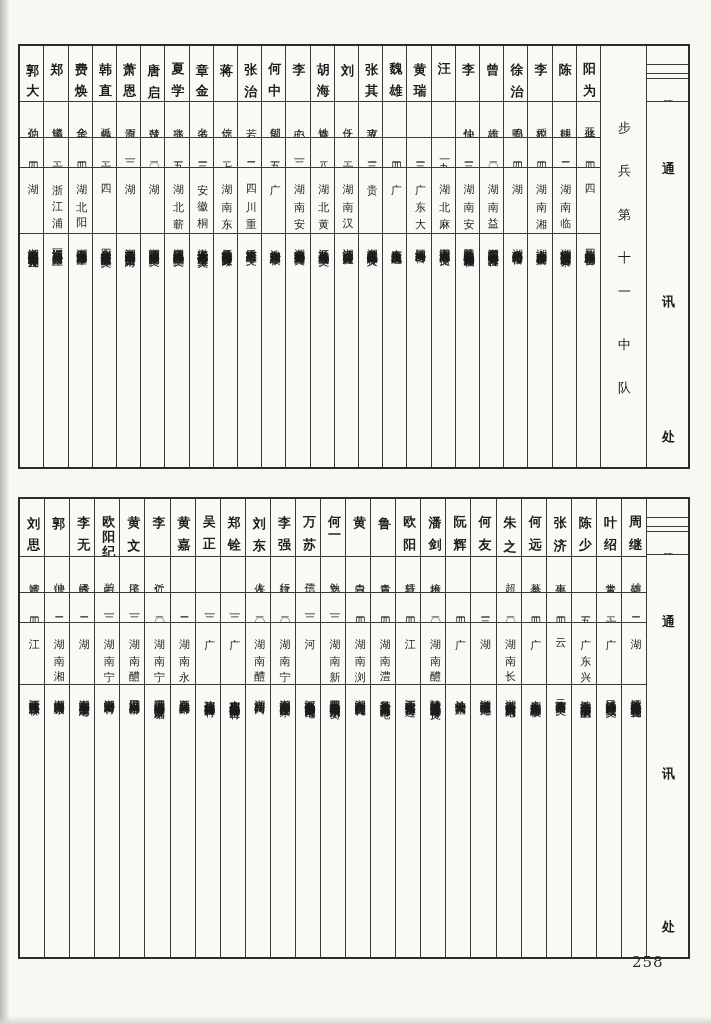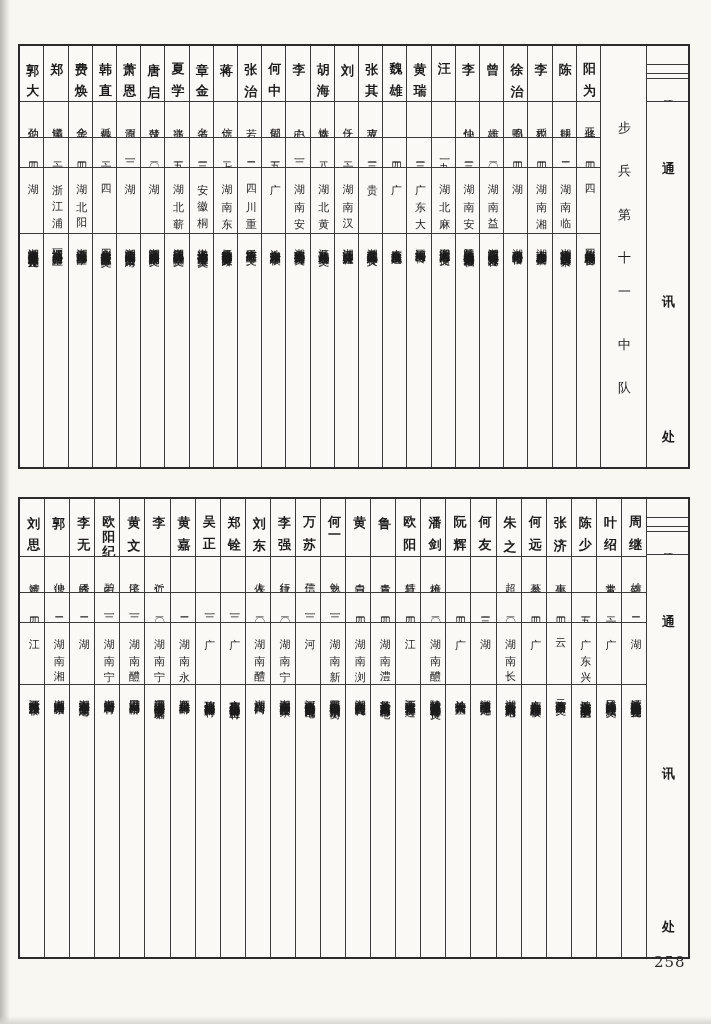--- a/index.html
+++ b/index.html
@@ -49,21 +49,21 @@
   .h-name{padding-top:9px;padding-bottom:9px;}
   .h-alias{padding-top:4px;padding-bottom:4px;}
   .h-age{padding-top:2px;padding-bottom:2px;}
   .h-native{padding-top:11px;padding-bottom:11px;}
   .h-contact{padding-top:48px;padding-bottom:48px;}
   
   .unit-col .cell{border-bottom:none;height:100%;}
   .unit-text{font-size:13px;text-align:justify;text-align-last:justify;
     padding:64px 15px 96px 0;height:100%;box-sizing:border-box;}
   .page-number{
-    position:absolute;left:654px;top:953px;font-size:15px;color:#2a2a2a;
+    position:absolute;left:632px;top:953px;font-size:15px;color:#2a2a2a;
     font-family:"DejaVu Serif",serif;letter-spacing:1px;
   }
 </style>
 </head>
 <body>
 
 <div class="page-shade-left"></div>
 <div class="page-shade-bottom"></div>
 
 <div class="sheet">

